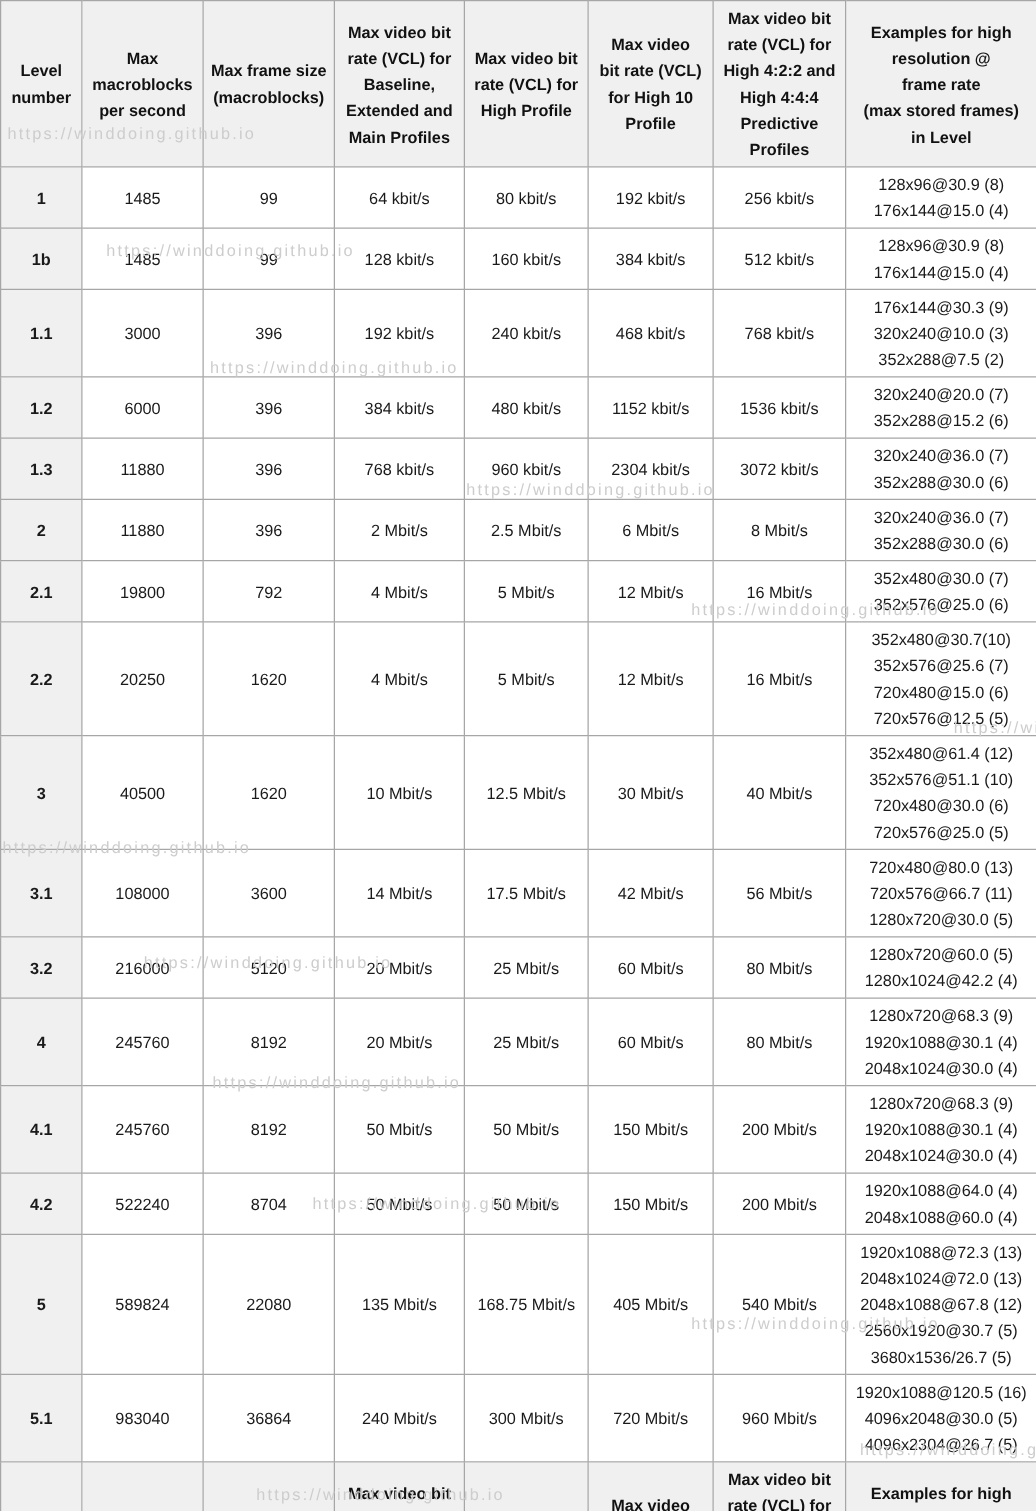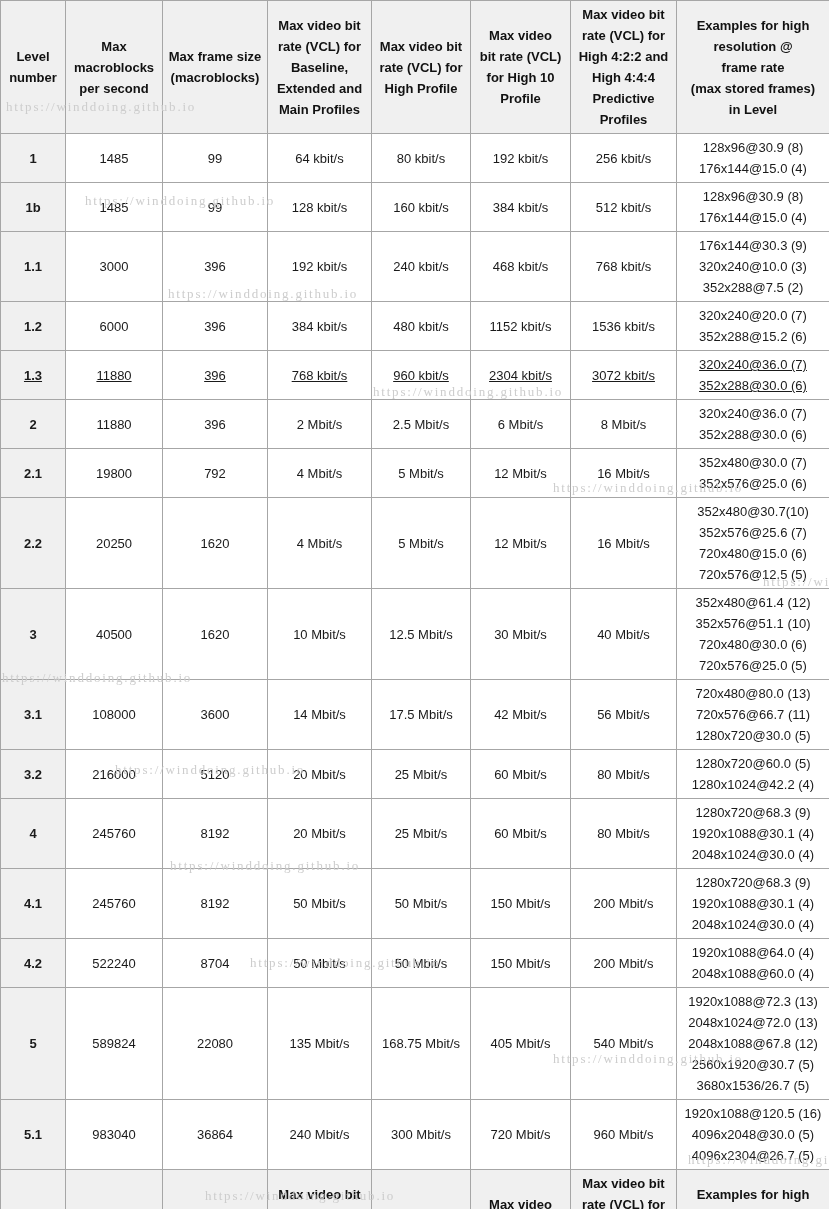--- a/index.html
+++ b/index.html
@@ -35,21 +35,21 @@
   }
   tbody th {
     background: #f0f0f0;
     font-weight: bold;
   }
   tbody td { background: #ffffff; font-weight: normal; }
   td.examples div { line-height: 21px; white-space: nowrap; }
   .watermark {
     position: absolute;
     z-index: 2;
-    font-family: Liberation Serif, serif;
+    font-family: Liberation Sans, sans-serif;
     font-size: 13px;
     letter-spacing: 1.8px;
     color: rgba(205,205,205,0.95);
     white-space: nowrap;
     pointer-events: none;
   }
 </style>
 </head>
 <body>
 
@@ -145,21 +145,21 @@
         <td>396</td>
         <td>384 kbit/s</td>
         <td>480 kbit/s</td>
         <td>1152 kbit/s</td>
         <td>1536 kbit/s</td>
         <td class="examples">
           <div>320x240@20.0 (7)</div>
           <div>352x288@15.2 (6)</div>
         </td>
       </tr>
-      <tr style="height: 46px; text-decoration: underline;">
+      <tr style="height: 46px;">
         <th>1.3</th>
         <td>11880</td>
         <td>396</td>
         <td>768 kbit/s</td>
         <td>960 kbit/s</td>
         <td>2304 kbit/s</td>
         <td>3072 kbit/s</td>
         <td class="examples">
           <div>320x240@36.0 (7)</div>
           <div>352x288@30.0 (6)</div>

